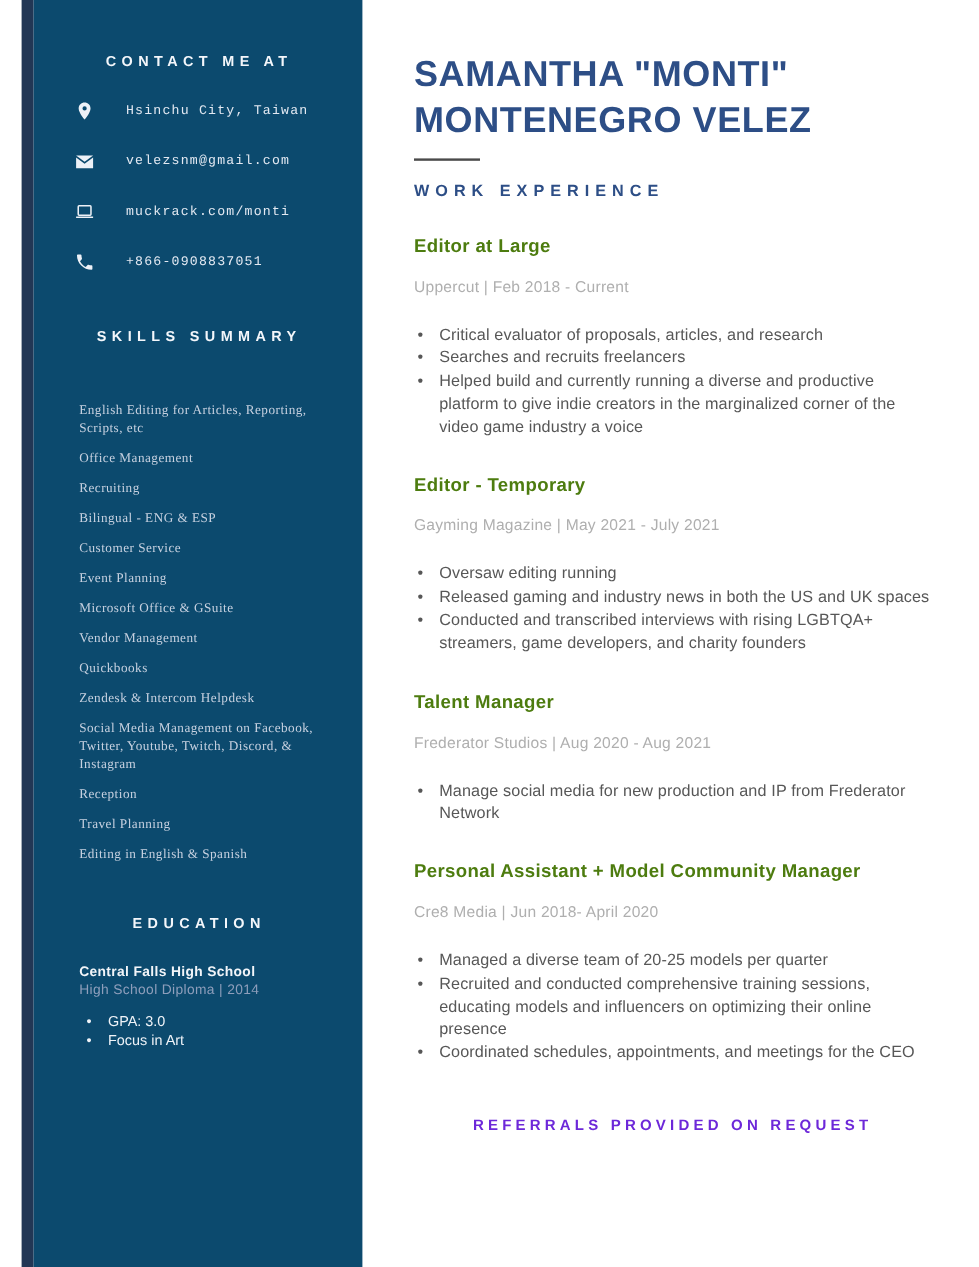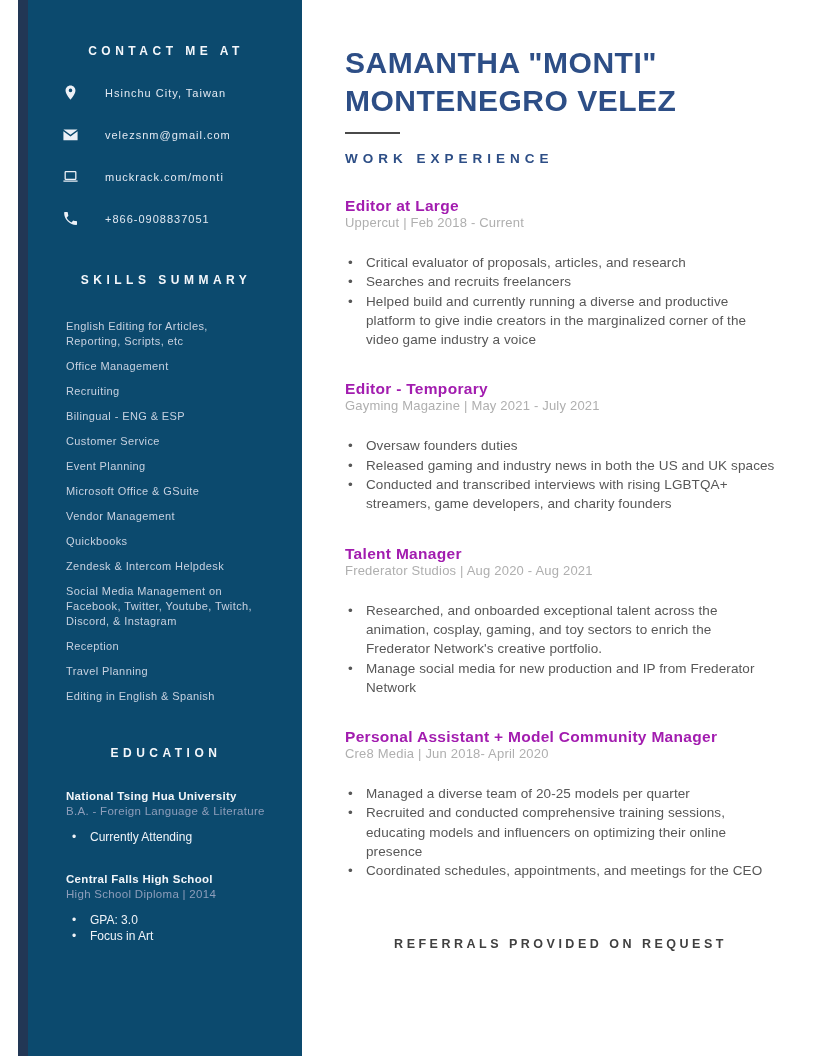--- a/index.html
+++ b/index.html
@@ -24,32 +24,32 @@
   }
   .side-heading {
     text-align: center;
     font-size: 12px; font-weight: bold;
     letter-spacing: 4.5px;
     color: #F4F7FB;
     white-space: nowrap;
   }
 
   
-  .contact-list { margin-top: 26px; }
+  .contact-list { margin-top: 26px; font-family: Liberation Mono, monospace; }
   .contact-item { display: flex; align-items: center; margin-bottom: 25px; min-height: 17px; }
   .cicon { width: 17px; height: 17px; margin-left: 8px; flex: 0 0 17px; display: flex; align-items: center; justify-content: center; }
   .cicon svg { width: 17px; height: 17px; fill: #EDF1F7; }
   .cicon svg.stroked { fill: none; stroke: #EDF1F7; stroke-width: 1.8; }
   .ctext {
     margin-left: 26px; font-size: 11px; letter-spacing: 1px; color: #E3E9F2;
   }
 
   
   .skills-heading { margin-top: 46px; }
-  .skills { list-style: none; margin-top: 32px; padding-left: 12px; }
+  .skills { list-style: none; margin-top: 48px; padding-left: 12px; font-family: Liberation Serif, serif; }
   .skills li {
     font-size: 11px; line-height: 15px; letter-spacing: 0.4px;
     color: #C7D1E0; margin-bottom: 10px; max-width: 200px;
   }
 
   
   .edu-heading { margin-top: 42px; }
   .edu-block { margin-top: 28px; padding-left: 12px; }
   .edu-block.first { margin-top: 30px; }
   .school-name { font-size: 11.5px; font-weight: bold; color: #F2F5F9; letter-spacing: 0.3px; }
@@ -73,34 +73,34 @@
   }
   .name-underline {
     width: 55px; height: 2px; background: #4A4A4A; margin-top: 12px;
   }
   .work-heading {
     margin-top: 17px;
     font-size: 13.5px; font-weight: bold; letter-spacing: 5px;
     color: #2D4E86; white-space: nowrap;
   }
   .job { margin-top: 31px; }
-  .job-title { font-size: 15.5px; font-weight: bold; color: #a21caf; letter-spacing: 0.3px; }
-  .job-meta { font-size: 13px; color: #AFAFAF; margin-top: 0; letter-spacing: 0.2px; }
+  .job-title { font-size: 15.5px; font-weight: bold; color: #4d7c0f; letter-spacing: 0.3px; }
+  .job-meta { font-size: 13px; color: #AFAFAF; margin-top: 16px; letter-spacing: 0.2px; }
   .job-bullets { list-style: none; margin-top: 23px; }
   .job-bullets li {
     font-size: 13.5px; line-height: 19.3px; color: #575757;
     padding-left: 21px; position: relative; letter-spacing: 0.1px;
   }
   .job-bullets li::before {
     content: "•"; position: absolute; left: 3px; top: 0; color: #575757;
   }
   .referrals {
-    margin-top: 56px; text-align: center;
+    margin-top: 44px; text-align: center;
     font-size: 12.5px; font-weight: bold; letter-spacing: 3.5px;
-    color: #404040; white-space: nowrap;
+    color: #6d28d9; white-space: nowrap;
   }
 </style>
 </head>
 <body>
 
 <div class="page">
 
   <div class="dark-strip"></div>
 
   <aside class="sidebar">
@@ -158,27 +158,20 @@
       <li>Quickbooks</li>
       <li>Zendesk &amp; Intercom Helpdesk</li>
       <li>Social Media Management on Facebook, Twitter, Youtube, Twitch, Discord, &amp; Instagram</li>
       <li>Reception</li>
       <li>Travel Planning</li>
       <li>Editing in English &amp; Spanish</li>
     </ul>
 
     <h2 class="side-heading edu-heading">EDUCATION</h2>
 
-    <div class="edu-block first">
-      <div class="school-name">National Tsing Hua University</div>
-      <div class="school-detail">B.A. - Foreign Language &amp; Literature</div>
-      <ul class="edu-bullets">
-        <li>Currently Attending</li>
-      </ul>
-    </div>
 
     <div class="edu-block">
       <div class="school-name">Central Falls High School</div>
       <div class="school-detail">High School Diploma | 2014</div>
       <ul class="edu-bullets">
         <li>GPA: 3.0</li>
         <li>Focus in Art</li>
       </ul>
     </div>
 
@@ -199,31 +192,30 @@
         <li>Critical evaluator of proposals, articles, and research</li>
         <li>Searches and recruits freelancers</li>
         <li>Helped build and currently running a diverse and productive platform to give indie creators in the marginalized corner of the video game industry a voice</li>
       </ul>
     </section>
 
     <section class="job">
       <div class="job-title">Editor - Temporary</div>
       <div class="job-meta">Gayming Magazine  | May 2021 - July 2021</div>
       <ul class="job-bullets">
-        <li>Oversaw founders duties</li>
+        <li>Oversaw editing running</li>
         <li>Released gaming and industry news in both the US and UK spaces</li>
         <li>Conducted and transcribed interviews with rising LGBTQA+ streamers, game developers, and charity founders</li>
       </ul>
     </section>
 
     <section class="job">
       <div class="job-title">Talent Manager</div>
       <div class="job-meta">Frederator Studios  | Aug 2020 - Aug 2021</div>
       <ul class="job-bullets">
-        <li>Researched, and onboarded exceptional talent across the animation, cosplay, gaming, and toy sectors to enrich the Frederator Network's creative portfolio.</li>
         <li>Manage social media for new production and IP from Frederator Network</li>
       </ul>
     </section>
 
     <section class="job">
       <div class="job-title">Personal Assistant + Model Community Manager</div>
       <div class="job-meta">Cre8 Media  | Jun 2018- April 2020</div>
       <ul class="job-bullets">
         <li>Managed a diverse team of 20-25 models per quarter</li>
         <li>Recruited and conducted comprehensive training sessions, educating models and influencers on optimizing their online presence</li>

